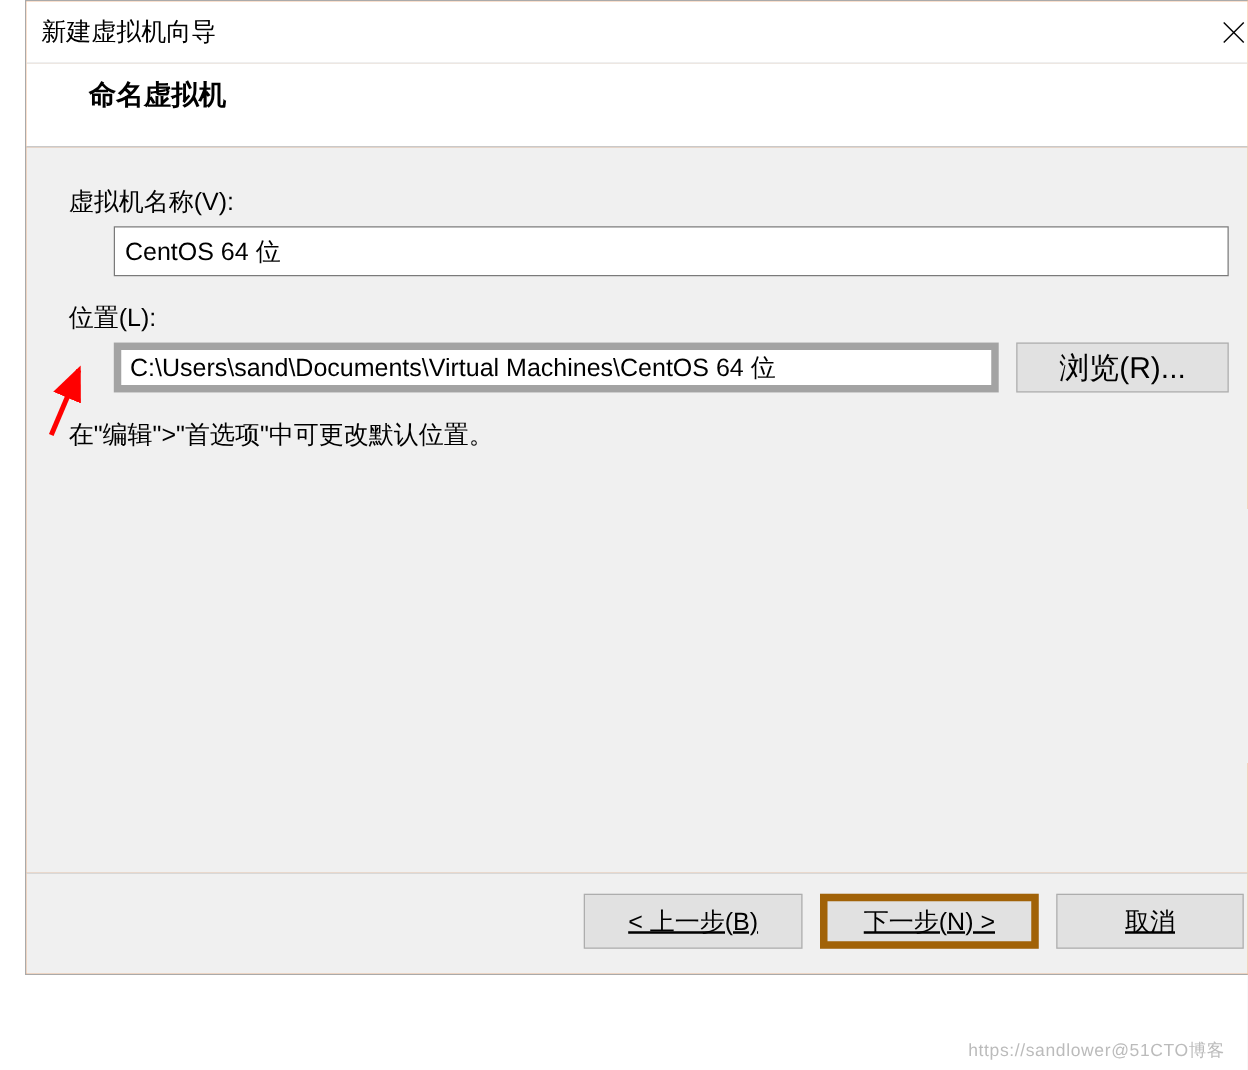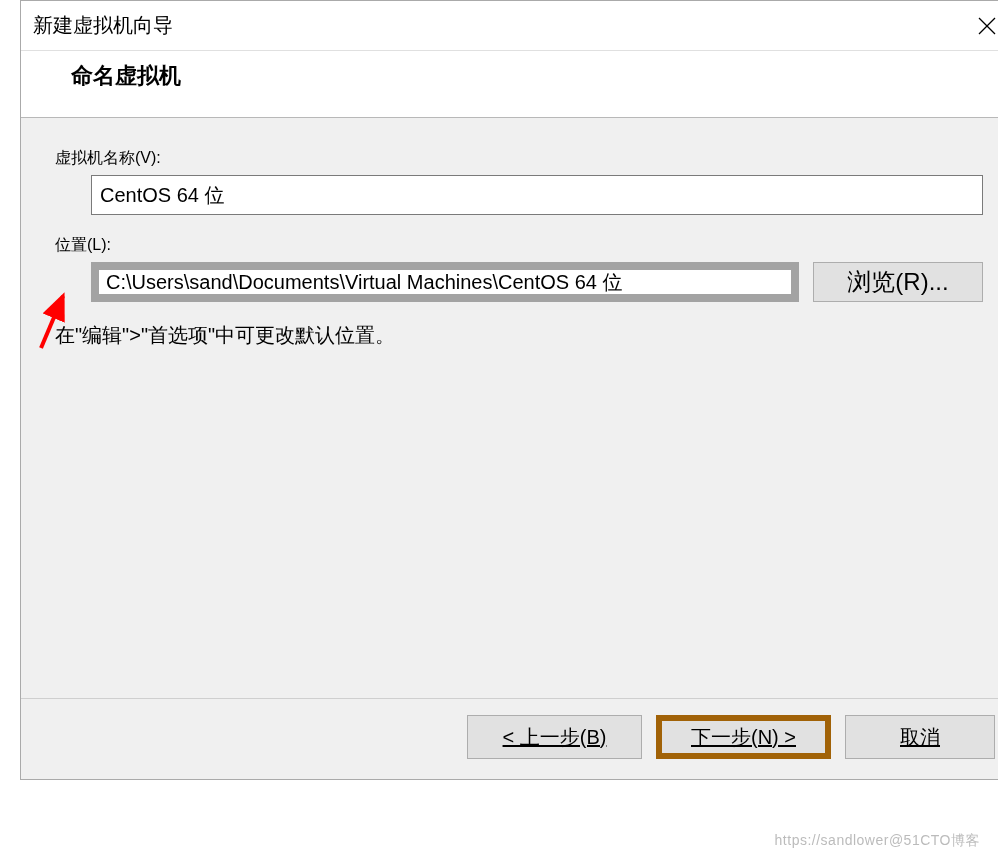--- a/index.html
+++ b/index.html
@@ -59,39 +59,39 @@
       padding-left: 30px;
     }
     .content {
       flex: 1;
       background: #f0f0f0;
       padding: 30px 34px 10px 34px;
       position: relative;
     }
     .field-group { margin-bottom: 20px; }
     .field-label {
-      font-size: 16px;
+      font-size: 20px;
       color: #000;
       margin-bottom: 6px;
       display: block;
     }
     .row { display: flex; gap: 14px; align-items: stretch; padding-left: 36px; }
     .text-input {
       flex: 1;
       font-size: 20px;
       font-family: inherit;
       padding: 6px 8px;
       border: 1px solid #7a7a7a;
       background: #fff;
       color: #000;
       height: 40px;
       outline: none;
     }
     .text-input.focused {
-      border: 8px solid #a3a3a3;
+      border: 6px solid #a3a3a3;
       padding: 5px 7px;
     }
     .browse-btn {
       width: 170px;
       height: 40px;
       background: #e1e1e1;
       border: 1px solid #adadad;
       font-size: 24px;
       font-family: inherit;
       cursor: pointer;

